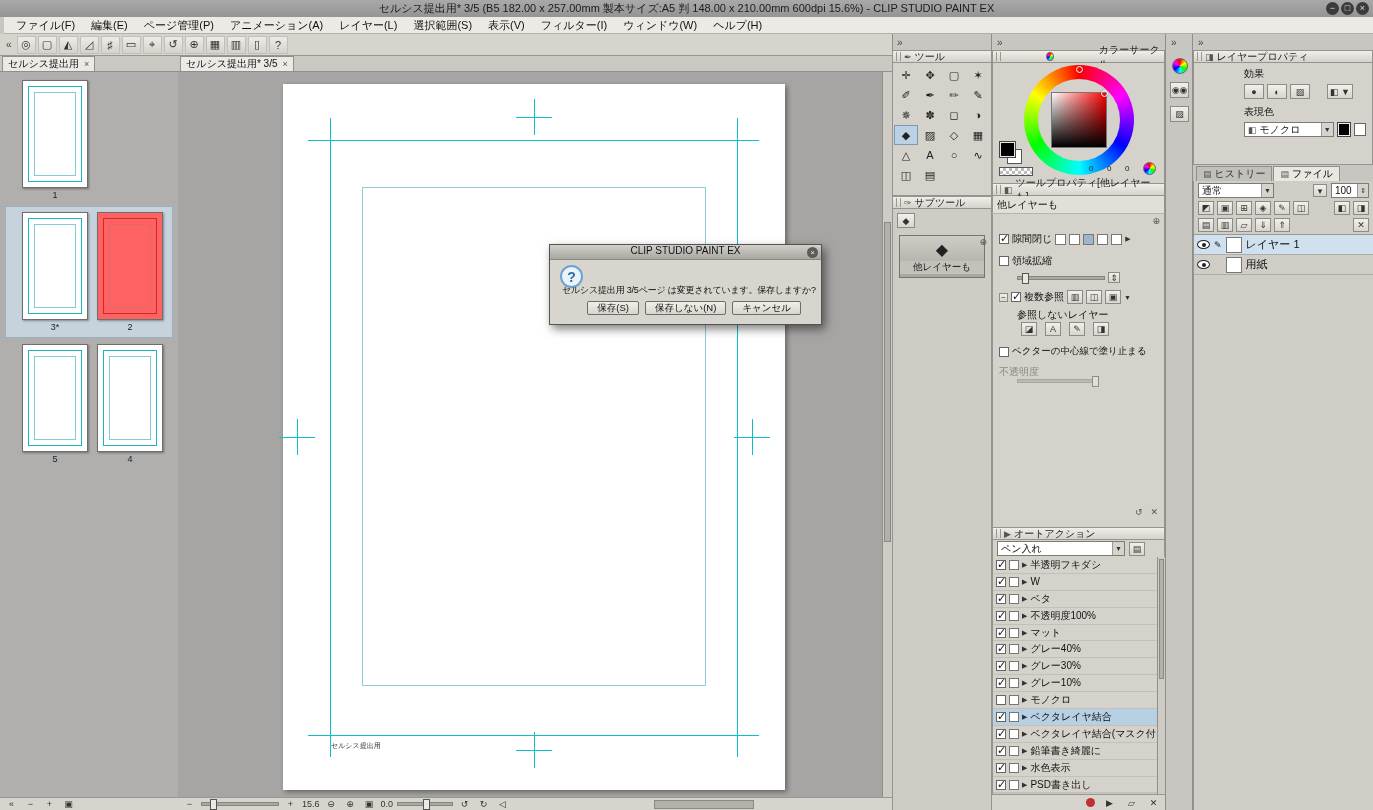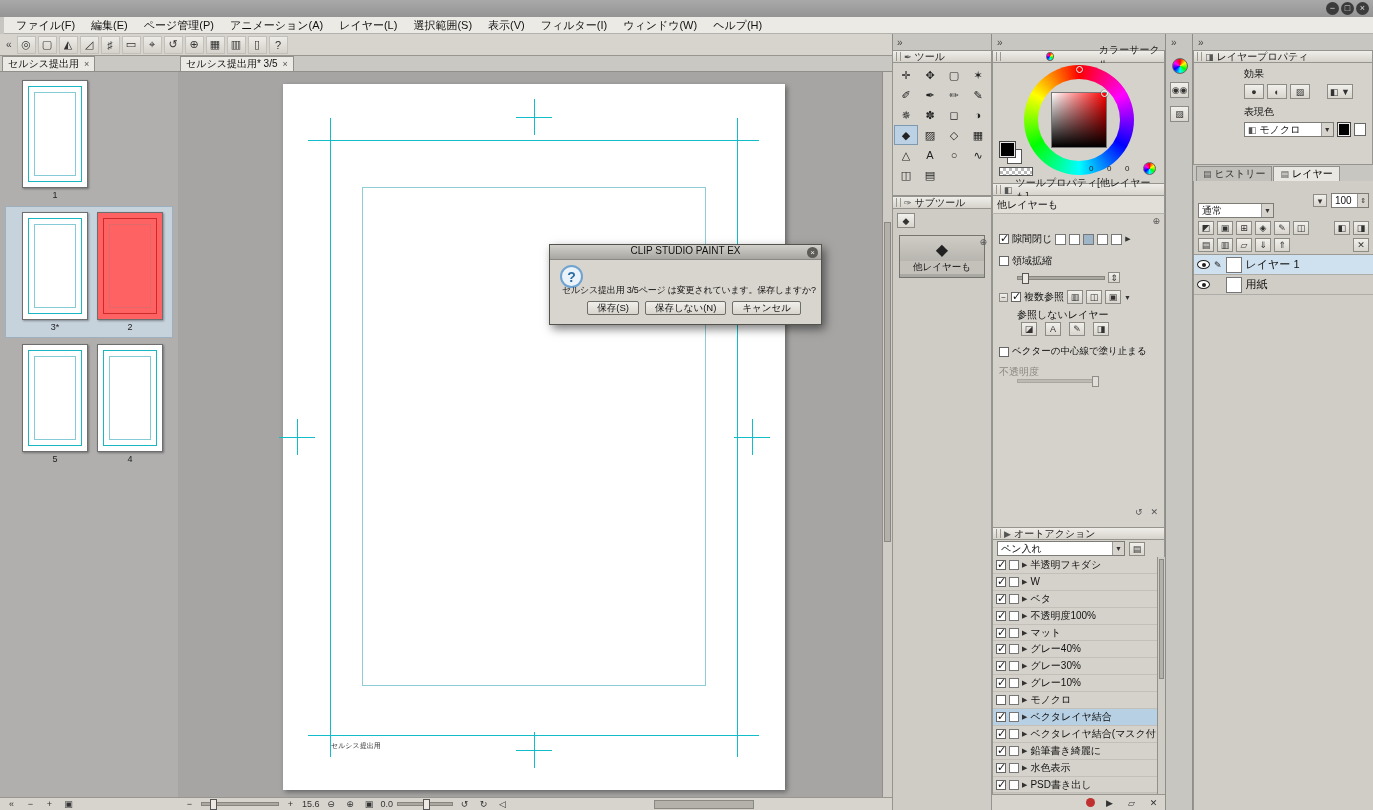--- a/index.html
+++ b/index.html
@@ -120,20 +120,21 @@
   .dlg-msg{position:absolute;left:12px;top:39px;font-size:9px;letter-spacing:-.2px;white-space:nowrap;color:#111;}
   .dlg-btns{position:absolute;right:20px;top:56px;display:flex;gap:6px;}
   .dlg-btn{height:14px;padding:0 9px;font-size:9.5px;display:flex;align-items:center;background:linear-gradient(#f1efea,#d8d5ce);border:1px solid #6f6d67;border-radius:2px;}
 </style>
 </head>
 <body>
 
 <div id="app">
 
   <div class="p titlebar">
+    <span>セルシス提出用* 3/5 (B5 182.00 x 257.00mm 製本サイズ:A5 判 148.00 x 210.00mm 600dpi 15.6%)  - CLIP STUDIO PAINT EX</span>
     <div class="winbtns">
       <span class="winbtn"><span>−</span></span>
         <span class="winbtn"><span>□</span></span>
         <span class="winbtn"><span>×</span></span>
     </div>
   </div>
 
   <div class="p menubar">
     <div class="menu-item">ファイル(F)</div>
       <div class="menu-item">編集(E)</div>
@@ -652,27 +653,27 @@
   </div>
   <div class="p" style="left:1193px;top:165px;width:180px;height:16px;display:flex;align-items:flex-end;gap:1px;padding-left:3px;background:#c8c6c0;">
 
       <div class="ltab">
         <span class="hicon">▤</span>
         <span>ヒストリー</span>
       </div>
 
       <div class="ltab act">
         <span class="hicon">▤</span>
-        <span>レイヤー</span>
+        <span>ファイル</span>
       </div>
 
   </div>
   <div class="p" style="left:1193px;top:181px;width:180px;height:629px;background:#d0cdc7;border-left:1px solid #96948e;">
     <div style="display:flex;align-items:center;gap:4px;padding:2px 4px;">
-      <span class="dd" style="width:76px;margin-top:20px;">
+      <span class="dd" style="width:76px;">
         <span>通常</span>
         <span class="arr">▼</span>
       </span>
       <span class="icon-btn" style="width:14px;height:13px;margin-left:auto;">▾</span>
       <span class="dd" style="width:38px;">
         <span>100</span>
         <span class="arr">⇕</span>
       </span>
     </div>
     <div style="display:flex;align-items:center;gap:3px;padding:1px 4px;">

